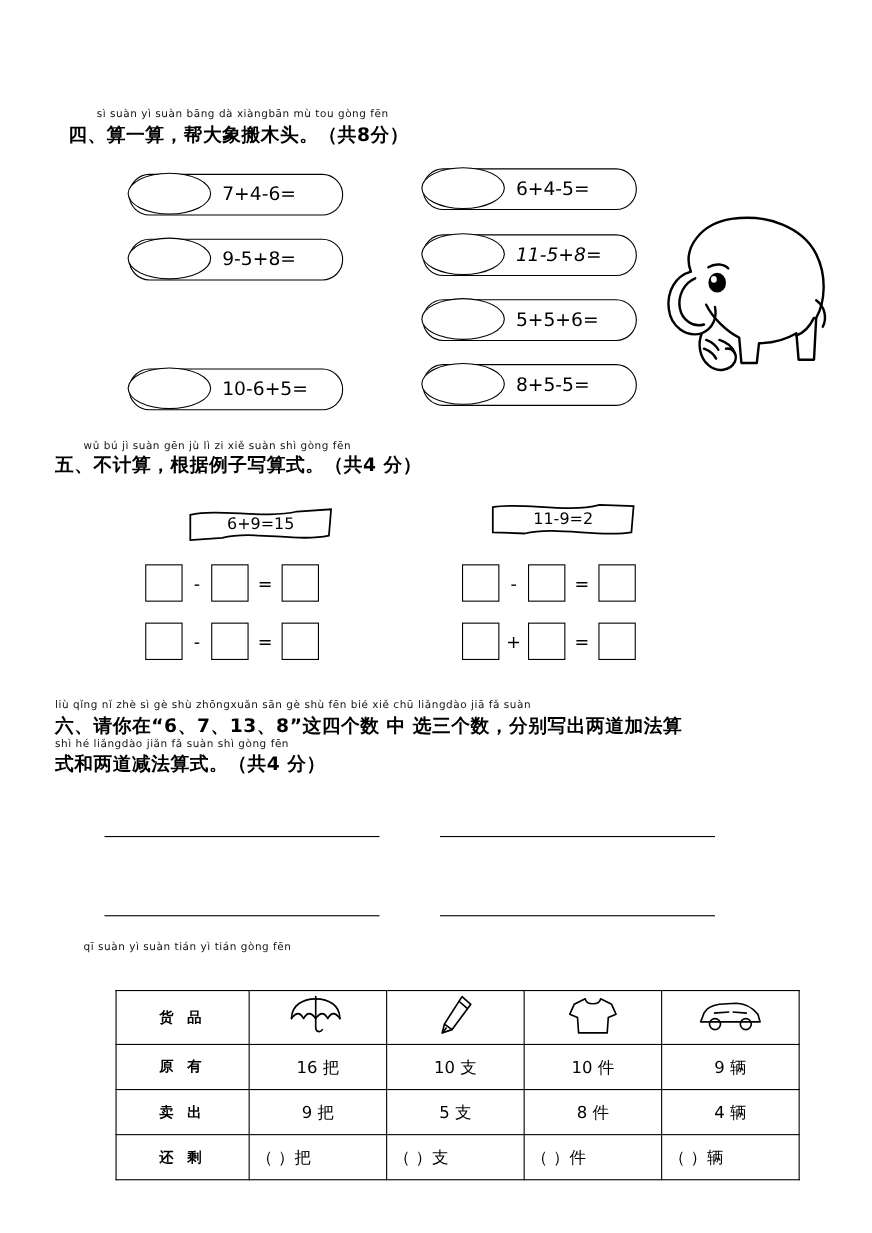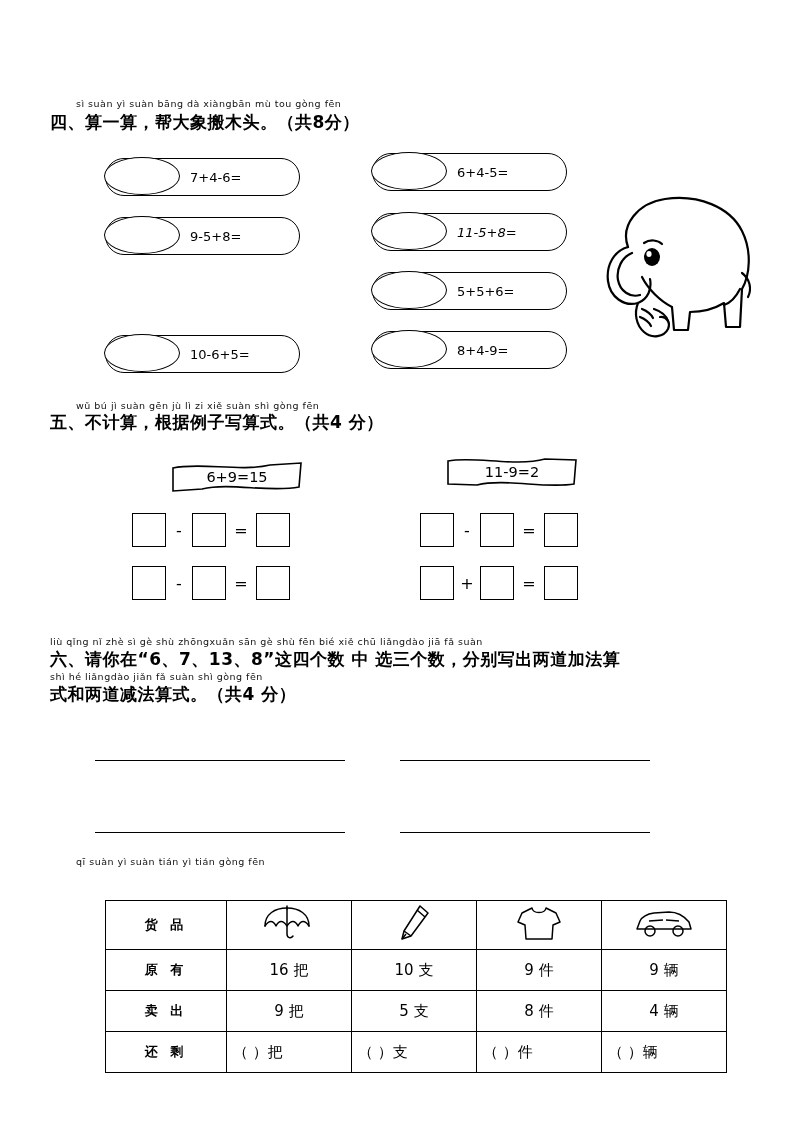--- a/index.html
+++ b/index.html
@@ -23,21 +23,21 @@
   }
   .heading{
     font-family:"DejaVu Sans", sans-serif;
     font-size:17px;
     font-weight:700;
     white-space:nowrap;
     letter-spacing:0.5px;
   }
 
   
-  #sec4{position:absolute;left:50px;top:98px;width:700px;}
+  #sec4{position:absolute;left:62px;top:98px;width:700px;}
   #sec4 .pinyin-line{margin-left:26px;}
   #sec4 .heading{margin-top:2px;}
 
   .capsule-wrap{position:absolute;}
   .capsule{
     position:relative;
     width:195px;height:38px;
     border:1.6px solid #000;
     border-radius:19px;
     box-sizing:border-box;
@@ -50,21 +50,21 @@
     border:1.6px solid #000;
     border-radius:50%;
     box-sizing:border-box;
     background:#fff;
   }
   .capsule .expr{
     position:absolute;
     left:84px;top:50%;
     transform:translateY(-50%);
     font-family:"DejaVu Sans", sans-serif;
-    font-size:13px;
+    font-size:17px;
     white-space:nowrap;
   }
 
   
   #elephant{position:absolute;left:590px;top:185px;width:175px;height:165px;}
 
   
   #sec5{position:absolute;left:50px;top:400px;width:700px;}
   #sec5 .pinyin-line{margin-left:26px;}
   .banner{
@@ -177,21 +177,21 @@
     </div>
     <div class="capsule-wrap" style="left:322px;top:174px;">
       <div class="capsule">
         <div class="oval"></div>
         <div class="expr">5+5+6=</div>
       </div>
     </div>
     <div class="capsule-wrap" style="left:322px;top:233px;">
       <div class="capsule">
         <div class="oval"></div>
-        <div class="expr">8+4-9=</div>
+        <div class="expr">8+5-5=</div>
       </div>
     </div>
   </div>
 
   <div id="elephant">
     <svg width="175" height="165" viewBox="0 0 175 165" fill="none" stroke="#000" stroke-width="2.2" stroke-linecap="round" stroke-linejoin="round">
 
       <path d="M38 62 C30 40 48 18 75 14 C108 9 140 22 152 46 C162 66 160 90 152 104 L150 142 L136 142 L134 118 C124 124 112 127 100 127 L98 145 L84 145 L82 122 C70 116 58 104 52 92"></path>
 
       <path d="M150 104 C146 112 140 118 134 120"></path>
@@ -310,21 +310,21 @@
             <path d="M33 15 L46 16"></path>
             <circle cx="17" cy="26" r="5"></circle>
             <circle cx="45" cy="26" r="5"></circle>
           </svg>
         </td>
       </tr>
       <tr>
         <td class="label">原 有</td>
         <td class="col">16 把</td>
         <td class="col">10 支</td>
-        <td class="col">9 件</td>
+        <td class="col">10 件</td>
         <td class="col">9 辆</td>
       </tr>
       <tr>
         <td class="label">卖 出</td>
         <td class="col">9 把</td>
         <td class="col">5 支</td>
         <td class="col">8 件</td>
         <td class="col">4 辆</td>
       </tr>
       <tr>

